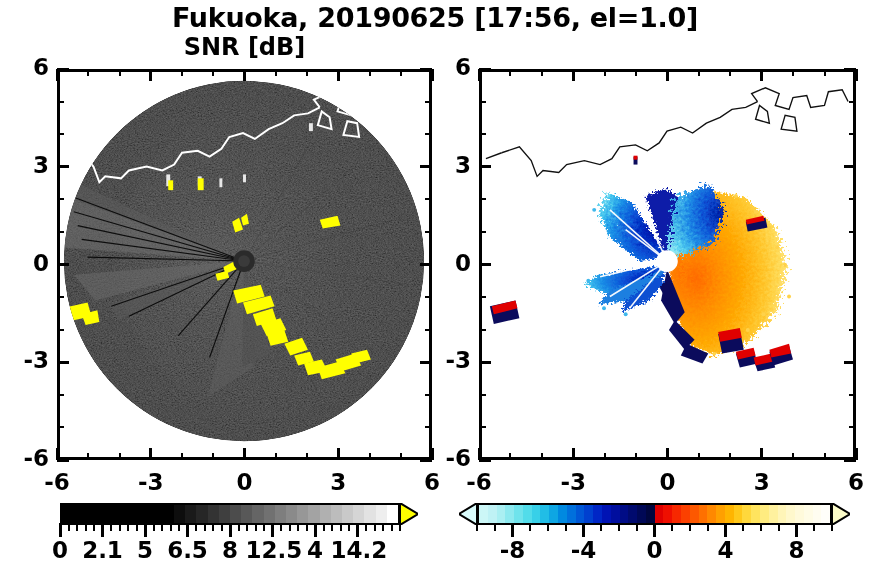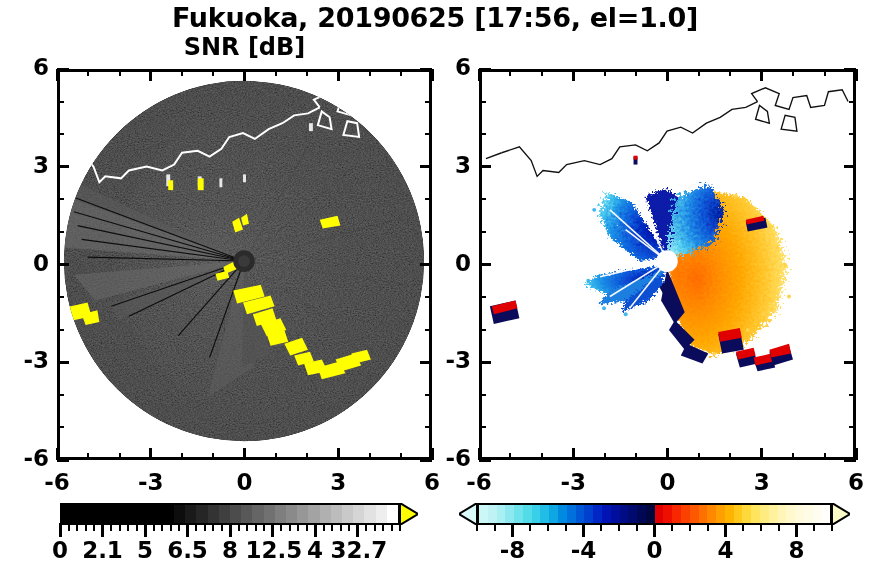--- a/index.html
+++ b/index.html
@@ -635,21 +635,21 @@
       <div class="cbar-tick cbar-tick-minor" style="left: 382px; top: 523px;"></div>
       <div class="cbar-tick cbar-tick-minor" style="left: 390.5px; top: 523px;"></div>
       <div class="cbar-tick cbar-tick-minor" style="left: 399px; top: 523px;"></div>
       <div class="cbar-label" style="left: 33px; top: 537px;">0</div>
       <div class="cbar-label" style="left: 75.5px; top: 537px;">2.1</div>
       <div class="cbar-label" style="left: 118px; top: 537px;">5</div>
       <div class="cbar-label" style="left: 160.5px; top: 537px;">6.5</div>
       <div class="cbar-label" style="left: 203px; top: 537px;">8</div>
       <div class="cbar-label" style="left: 245.5px; top: 537px;">12.5</div>
       <div class="cbar-label" style="left: 288px; top: 537px;">4</div>
-      <div class="cbar-label" style="left: 330.5px; top: 537px;">32.7</div>
+      <div class="cbar-label" style="left: 330.5px; top: 537px;">14.2</div>
       <div class="cbar-tick cbar-tick-minor" style="left: 476px; top: 523px;"></div>
       <div class="cbar-tick cbar-tick-minor" style="left: 493.75px; top: 523px;"></div>
       <div class="cbar-tick cbar-tick-major" style="left: 511px; top: 523px;"></div>
       <div class="cbar-tick cbar-tick-minor" style="left: 529.25px; top: 523px;"></div>
       <div class="cbar-tick cbar-tick-minor" style="left: 547px; top: 523px;"></div>
       <div class="cbar-tick cbar-tick-minor" style="left: 564.75px; top: 523px;"></div>
       <div class="cbar-tick cbar-tick-major" style="left: 582px; top: 523px;"></div>
       <div class="cbar-tick cbar-tick-minor" style="left: 600.25px; top: 523px;"></div>
       <div class="cbar-tick cbar-tick-minor" style="left: 618px; top: 523px;"></div>
       <div class="cbar-tick cbar-tick-minor" style="left: 635.75px; top: 523px;"></div>

